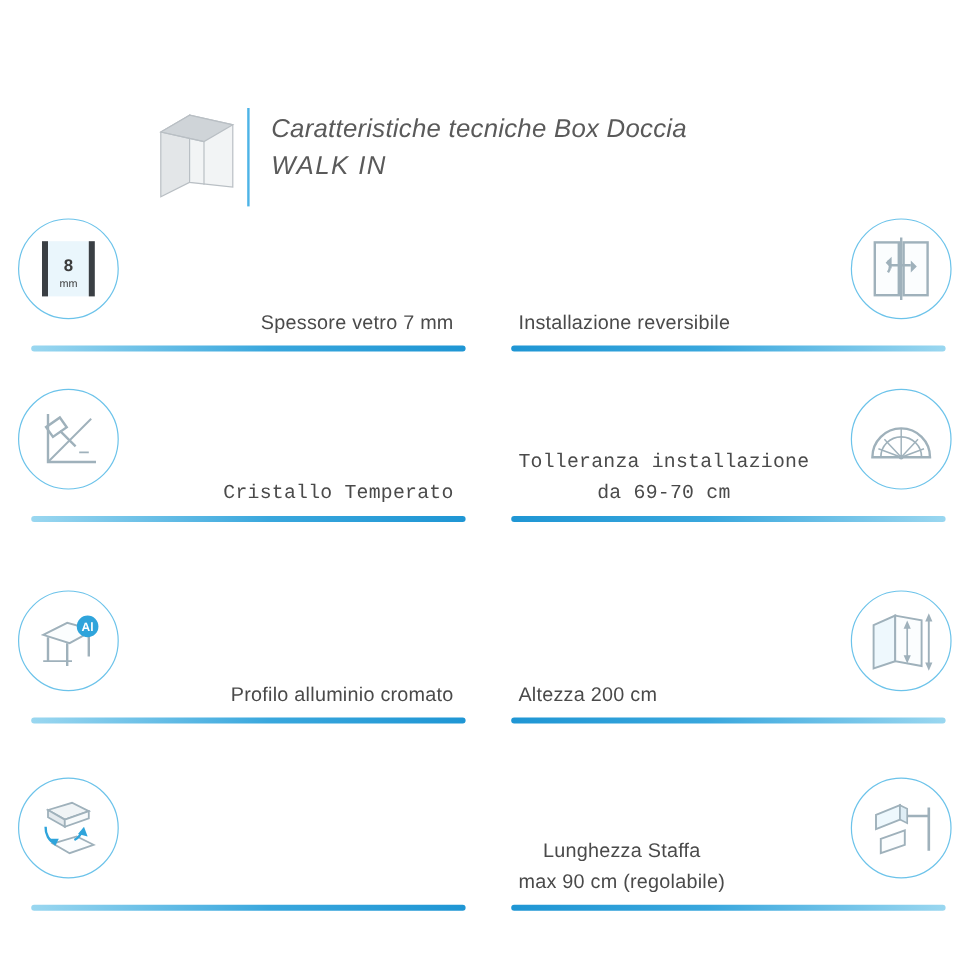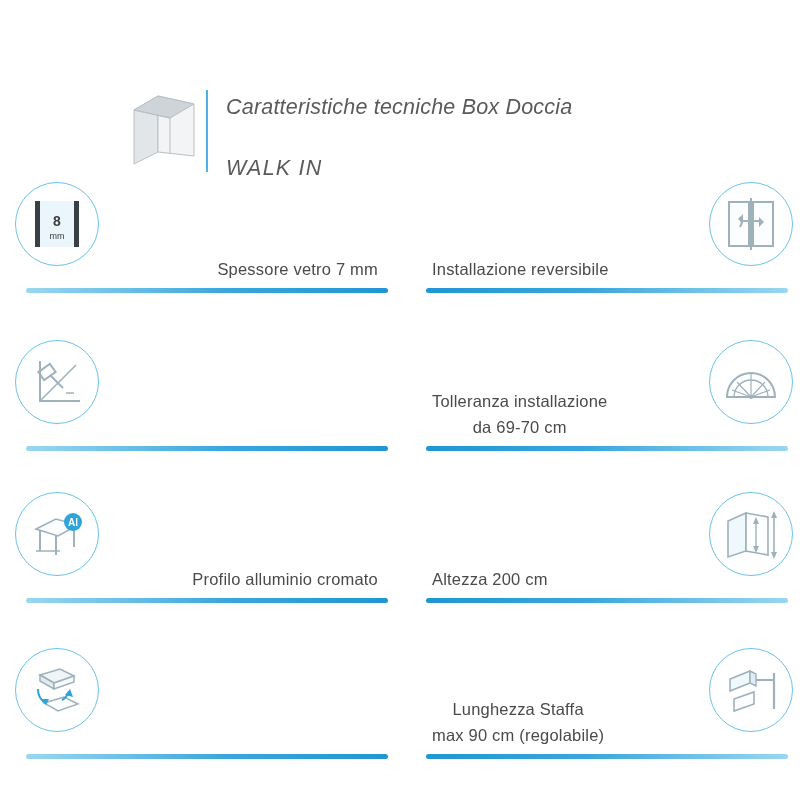--- a/index.html
+++ b/index.html
@@ -46,34 +46,33 @@
     width: 520px;
     font-style: italic;
     font-size: 21.5px;
     line-height: 31px;
     color: #5a5a5a;
     letter-spacing: 0.2px;
   }
   .header-title .line2 {
     display: block;
     letter-spacing: 1.2px;
-    margin-top: 30px;
   }
 
   
   .feature {
     position: absolute;
     width: 380px;
     height: 130px;
   }
   .col-left  { left: 10px; }
   .col-right { left: 418px; }
 
   .row1 { top: 182px; }
-  .row2 { top: 340px; }
+  .row2 { top: 324px; font-family: Liberation Mono, monospace; }
   .row3 { top: 492px; }
   .row4 { top: 648px; }
 
   .circle {
     position: absolute;
     top: 0;
     width: 84px;
     height: 84px;
     border-radius: 50%;
     border: 1.3px solid #6cc3ea;
@@ -179,20 +178,21 @@
   <div class="circle">
     <svg width="82" height="82" viewBox="0 0 82 82">
       <polyline points="24,20 24,60 64,60" fill="none" stroke="#9fb1bb" stroke-width="2"></polyline>
       <line x1="24" y1="60" x2="60" y2="24" stroke="#9fb1bb" stroke-width="1.6"></line>
       <rect x="24" y="26" width="14" height="10" transform="rotate(-35 31 31)" fill="none" stroke="#9fb1bb" stroke-width="2"></rect>
       <line x1="34" y1="34" x2="47" y2="47" stroke="#9fb1bb" stroke-width="2"></line>
       <line x1="50" y1="52" x2="58" y2="52" stroke="#9fb1bb" stroke-width="1.4"></line>
     </svg>
   </div>
   <div class="bar"></div>
+  <div class="label">Cristallo Temperato</div>
 </div>
 
 <div class="feature col-right row2 icon-right">
   <div class="circle">
     <svg width="82" height="82" viewBox="0 0 82 82">
       <path d="M17 56 a24 24 0 0 1 48 0 z" fill="none" stroke="#9fb1bb" stroke-width="2"></path>
       <path d="M24 56 a17 17 0 0 1 34 0 z" fill="none" stroke="#9fb1bb" stroke-width="1.4"></path>
       <line x1="41" y1="56" x2="41" y2="32" stroke="#9fb1bb" stroke-width="1.2"></line>
       <line x1="41" y1="56" x2="27" y2="41" stroke="#9fb1bb" stroke-width="1.2"></line>
       <line x1="41" y1="56" x2="55" y2="41" stroke="#9fb1bb" stroke-width="1.2"></line>

